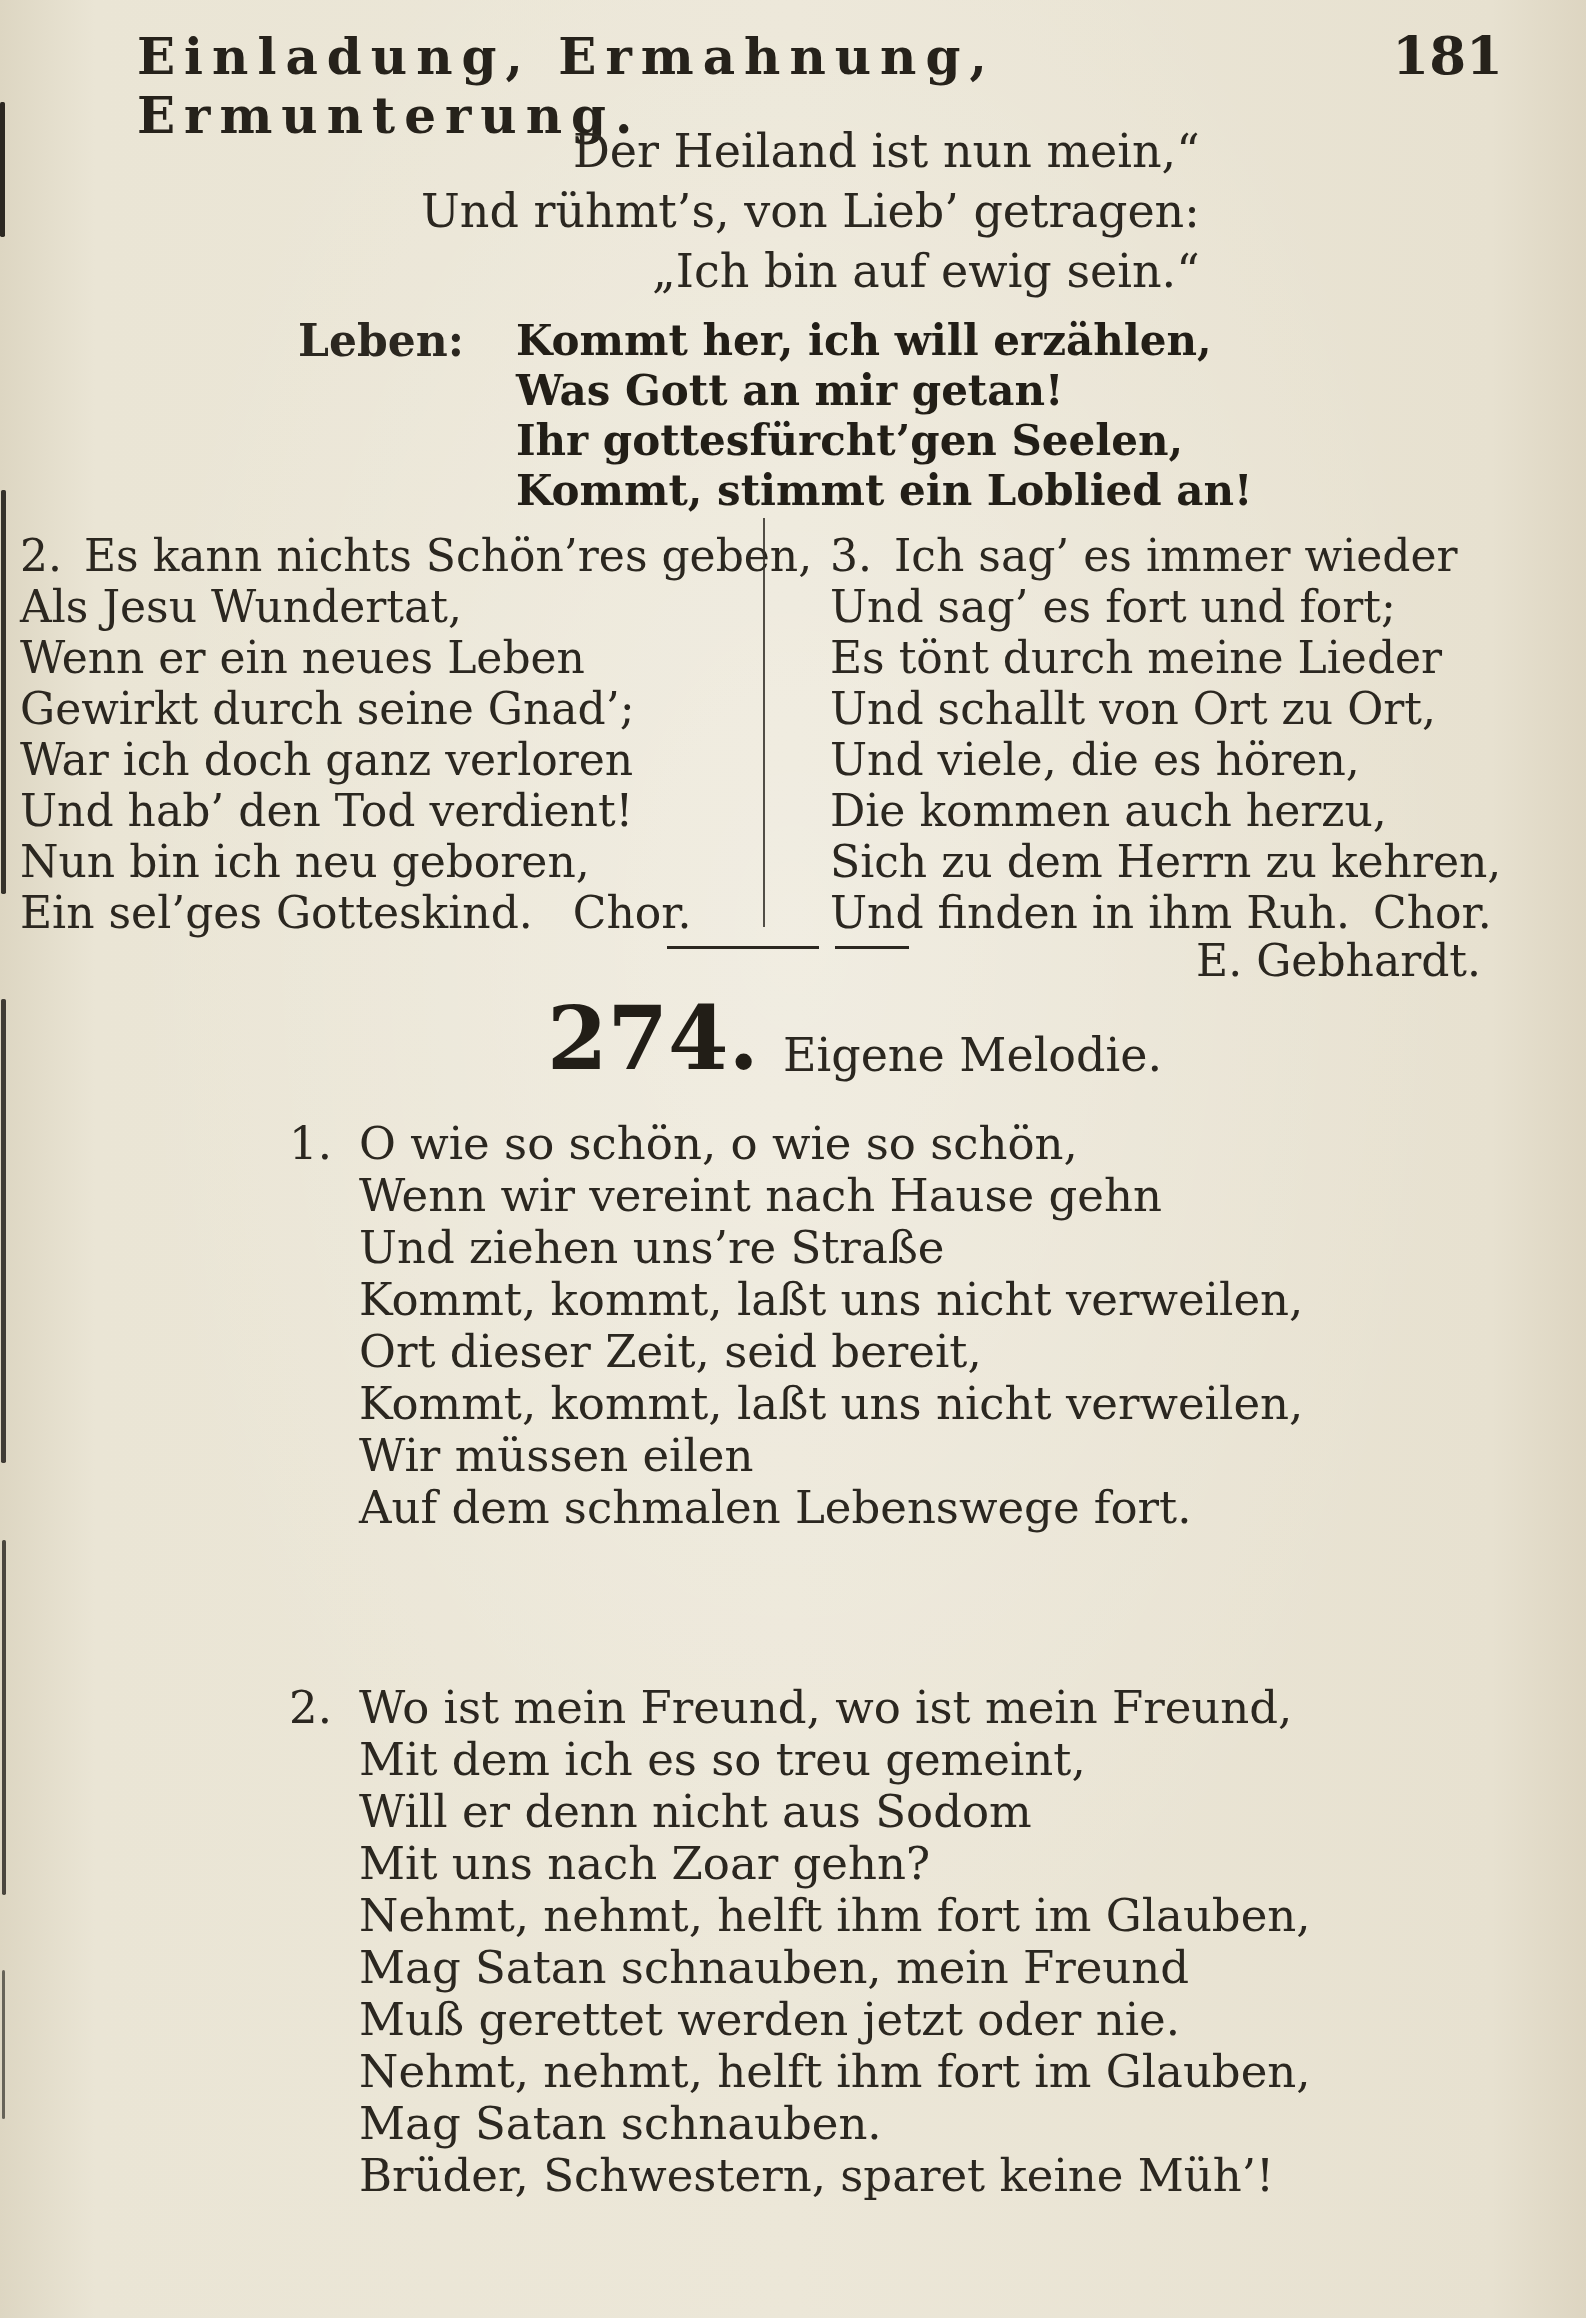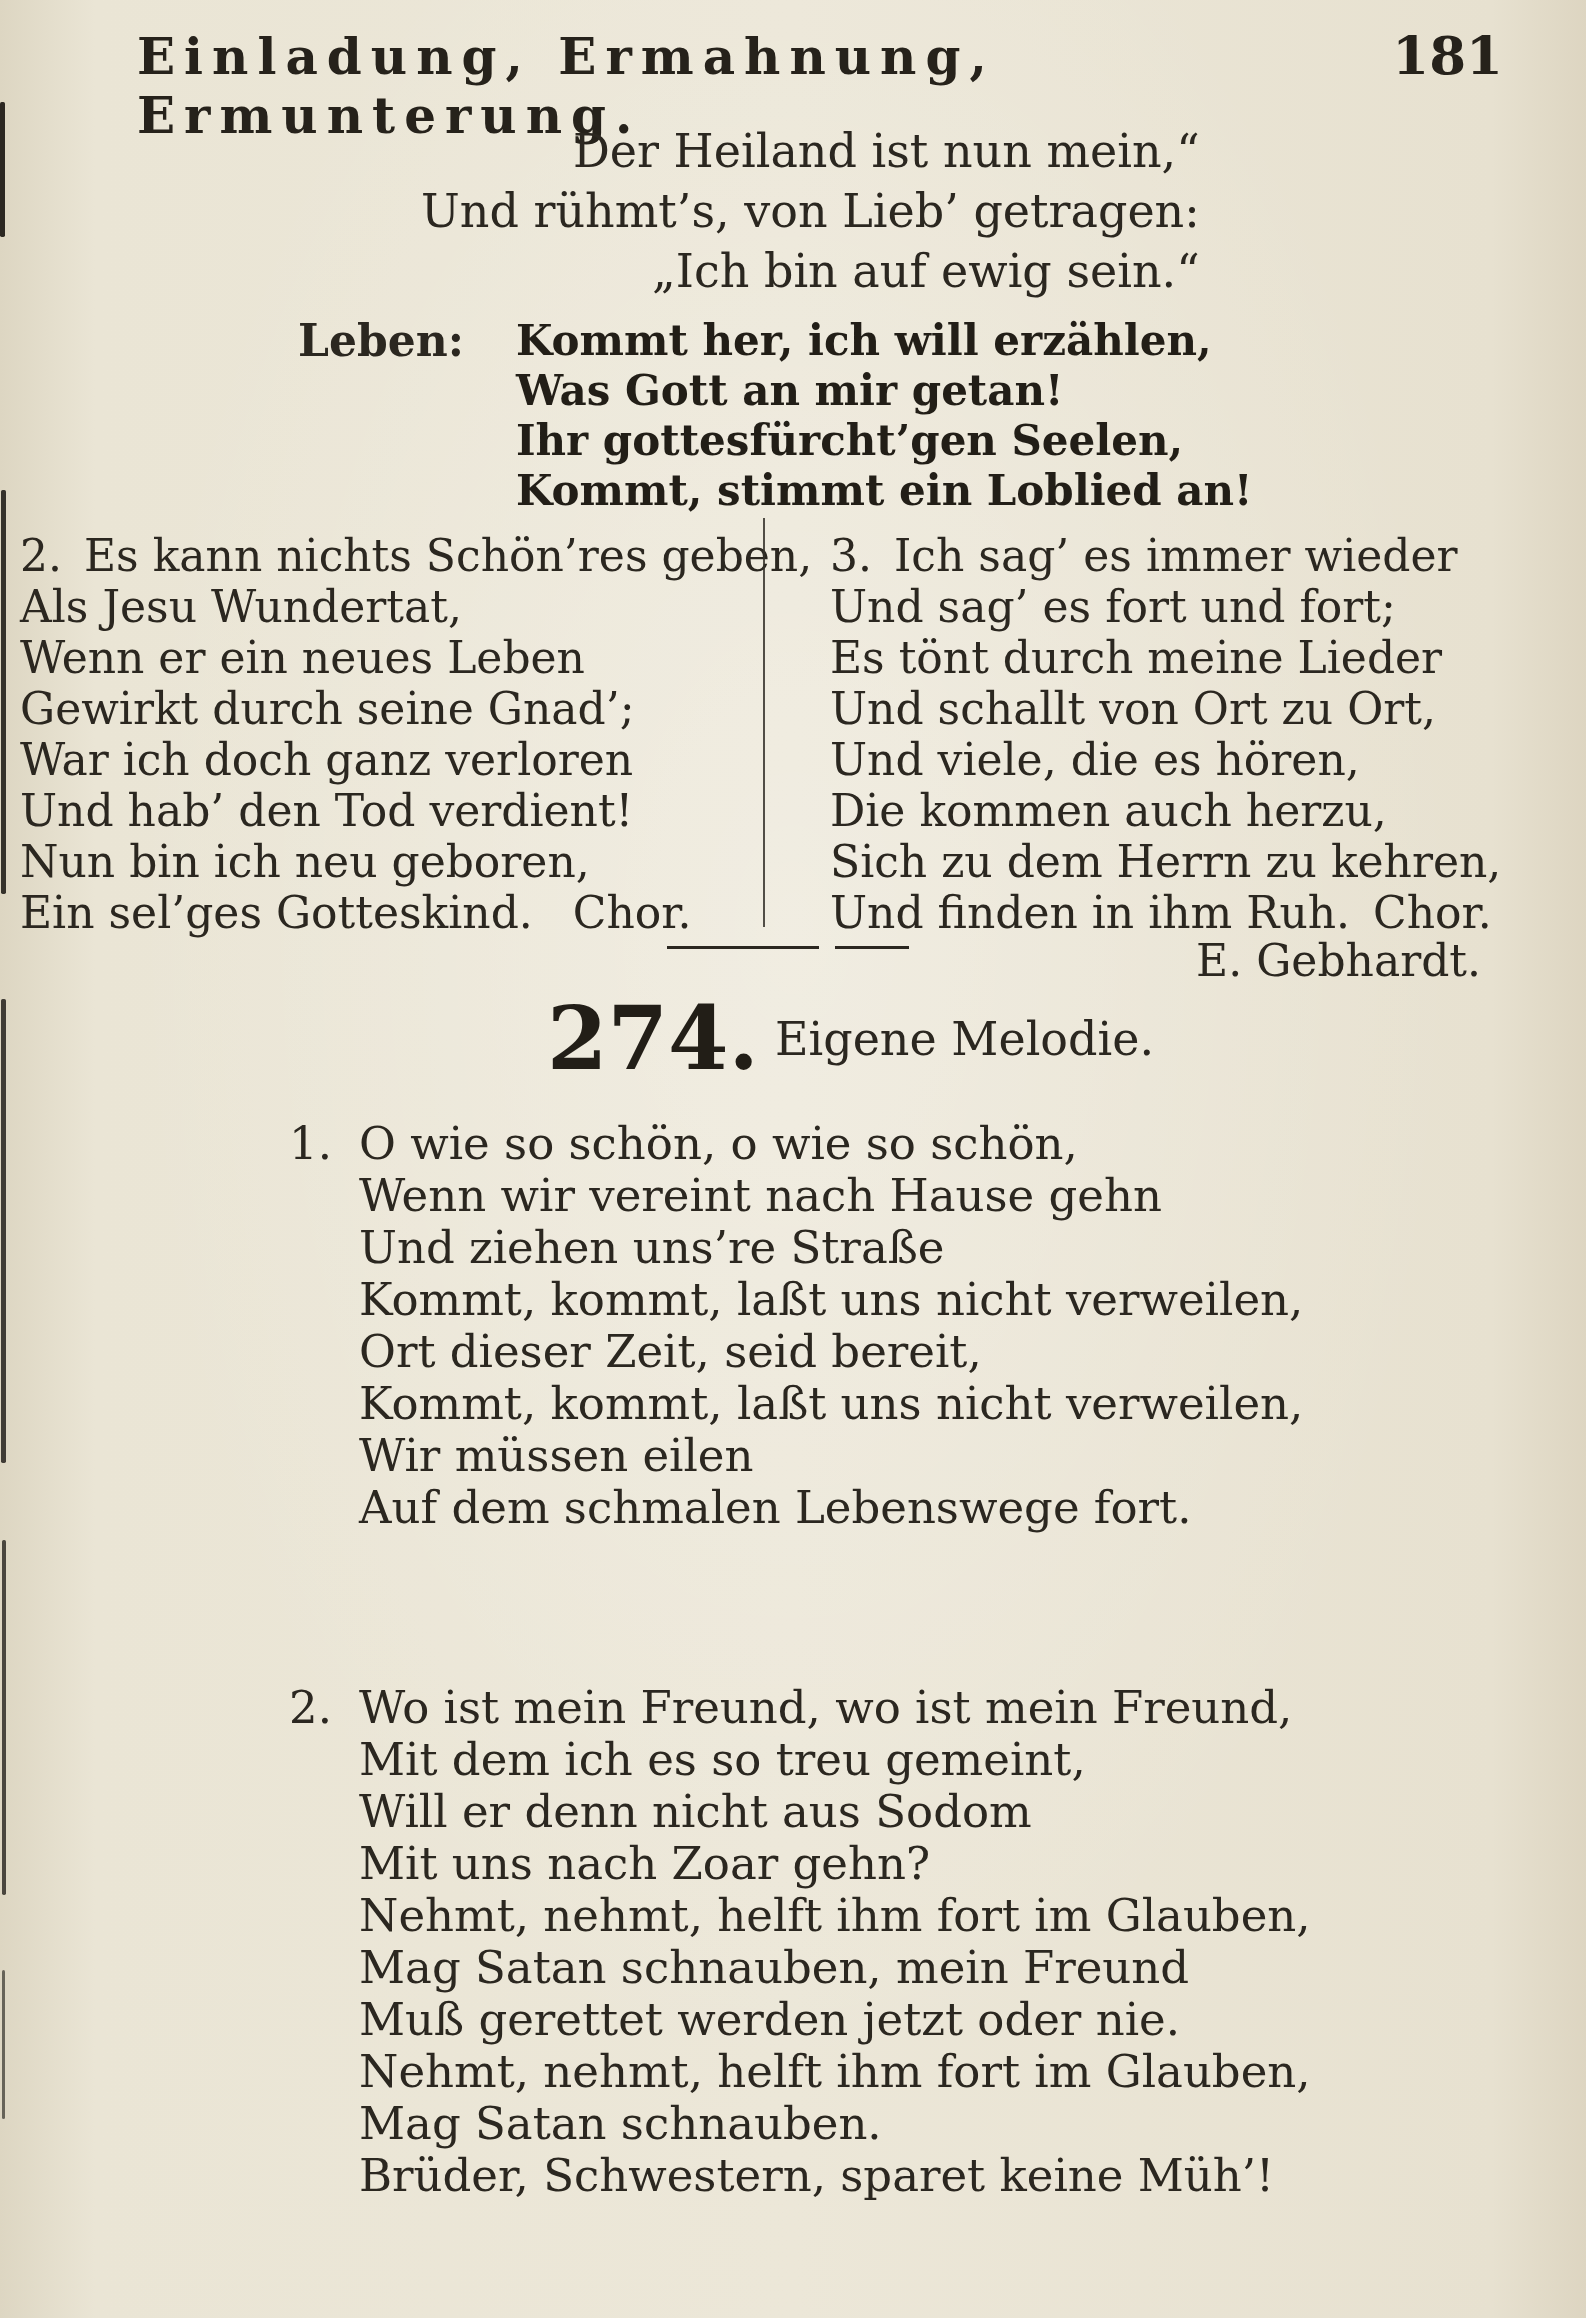--- a/index.html
+++ b/index.html
@@ -50,21 +50,21 @@
   }
 
   
   .section-rule{top:946px;left:667px;display:flex;gap:16px;align-items:center;}
   .rule-seg{height:2.9px;background:#2b2720;}
   .rule-seg.long{width:152px;}
   .rule-seg.short{width:74px;}
   .attribution{top:935px;right:106px;font-size:44px;}
 
   
-  .hymn-heading{top:995px;left:547px;display:flex;align-items:center;gap:16px;}
+  .hymn-heading{top:995px;left:547px;display:flex;align-items:flex-end;gap:24px;}
   .hymn-number{font-size:87px;font-weight:bold;color:#221e17;line-height:1;}
   .hymn-melody{font-size:46px;}
 
   
   .verse{font-size:45px;line-height:52px;}
   .verse-1{top:1118px;left:289px;}
   .verse-2{top:1682px;left:289px;}
   .verse-row{display:flex;}
   .verse-number{width:70px;flex:none;}
   .verse-lines{}

